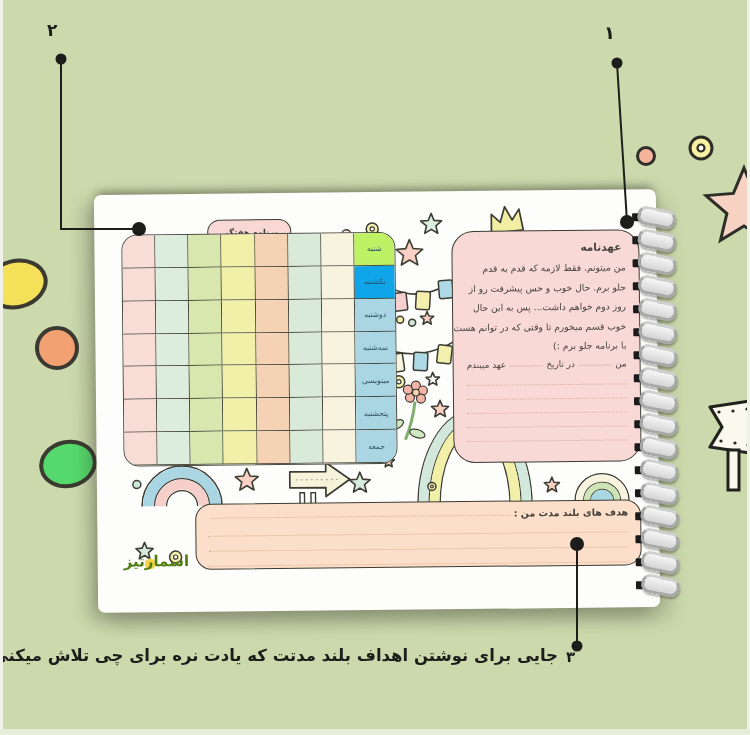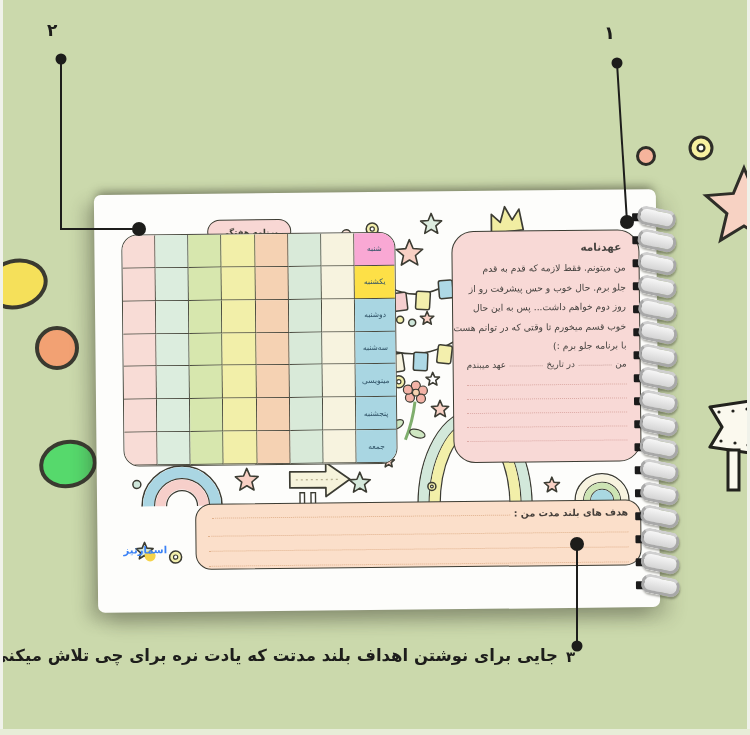--- a/index.html
+++ b/index.html
@@ -51,22 +51,22 @@
   .dotline{height:13px;border-bottom:1.3px dotted #dcaaa5;}
 
   .goals{position:absolute;left:98px;top:310px;width:446px;height:66px;background:#fbdfca;
          border:1.6px solid #3c3c33;border-radius:16px;z-index:3;direction:rtl;
          padding:6px 12px;box-sizing:border-box;color:#453f3a;}
   .goals-row1{display:flex;align-items:flex-end;}
   .goals-label{font-size:9.5px;font-weight:bold;white-space:nowrap;}
   .goals .lead,.goals .dotline{border-color:#e0b18c;}
   .goals .dotline{height:14px;}
 
-  .brand{position:absolute;left:26px;top:350px;z-index:2;direction:rtl;font-size:10px;
-         font-weight:bold;color:#3b82f6;}
+  .brand{position:absolute;left:26px;top:358px;z-index:2;direction:rtl;font-size:15px;
+         font-weight:bold;color:#4d7c0f;}
   .brand .dotmark{position:absolute;left:21px;top:6px;width:11px;height:11px;border-radius:50%;
          background:#f5d34a;z-index:-1;}
 
   .binding{position:absolute;right:-20px;top:16px;width:46px;z-index:6;}
   .loop{position:relative;height:23px;}
   .loop .notch{position:absolute;left:2px;top:8px;width:11px;height:8px;background:#1b1b1b;border-radius:1px;}
   .loop .wire{position:absolute;left:7px;top:3px;width:33px;height:13px;border-radius:9px;
               border:3px solid #a8a8a8;border-top-color:#cfcfcf;background:linear-gradient(#f6f6f6,#d4d4d4);
               transform:rotate(12deg);box-shadow:1px 2px 2px rgba(40,40,30,.35);}
 </style>
@@ -196,29 +196,29 @@
     </div>
 
     <div class="week-table">
         <div class="cell" style="background: rgb(248, 220, 214);"></div>
         <div class="cell" style="background: rgb(220, 237, 222);"></div>
         <div class="cell" style="background: rgb(215, 231, 174);"></div>
         <div class="cell" style="background: rgb(242, 239, 169);"></div>
         <div class="cell" style="background: rgb(245, 210, 179);"></div>
         <div class="cell" style="background: rgb(217, 234, 217);"></div>
         <div class="cell" style="background: rgb(247, 243, 223);"></div>
-        <div class="cell day" style="background: #f9a8d4; text-align: center;">شنبه</div>
-        <div class="cell" style="background: rgb(248, 220, 214);"></div>
-        <div class="cell" style="background: rgb(220, 237, 222);"></div>
-        <div class="cell" style="background: rgb(215, 231, 174);"></div>
-        <div class="cell" style="background: rgb(242, 239, 169);"></div>
-        <div class="cell" style="background: rgb(245, 210, 179);"></div>
-        <div class="cell" style="background: rgb(217, 234, 217);"></div>
-        <div class="cell" style="background: rgb(247, 243, 223);"></div>
-        <div class="cell day" style="background: #fde047;">یکشنبه</div>
+        <div class="cell day" style="background: #bef264; text-align: center;">شنبه</div>
+        <div class="cell" style="background: rgb(248, 220, 214);"></div>
+        <div class="cell" style="background: rgb(220, 237, 222);"></div>
+        <div class="cell" style="background: rgb(215, 231, 174);"></div>
+        <div class="cell" style="background: rgb(242, 239, 169);"></div>
+        <div class="cell" style="background: rgb(245, 210, 179);"></div>
+        <div class="cell" style="background: rgb(217, 234, 217);"></div>
+        <div class="cell" style="background: rgb(247, 243, 223);"></div>
+        <div class="cell day" style="background: #0ea5e9;">یکشنبه</div>
         <div class="cell" style="background: rgb(248, 220, 214);"></div>
         <div class="cell" style="background: rgb(220, 237, 222);"></div>
         <div class="cell" style="background: rgb(215, 231, 174);"></div>
         <div class="cell" style="background: rgb(242, 239, 169);"></div>
         <div class="cell" style="background: rgb(245, 210, 179);"></div>
         <div class="cell" style="background: rgb(217, 234, 217);"></div>
         <div class="cell" style="background: rgb(247, 243, 223);"></div>
         <div class="cell day" style="background: rgb(169, 214, 226);">دوشنبه</div>
         <div class="cell" style="background: rgb(248, 220, 214);"></div>
         <div class="cell" style="background: rgb(220, 237, 222);"></div>

